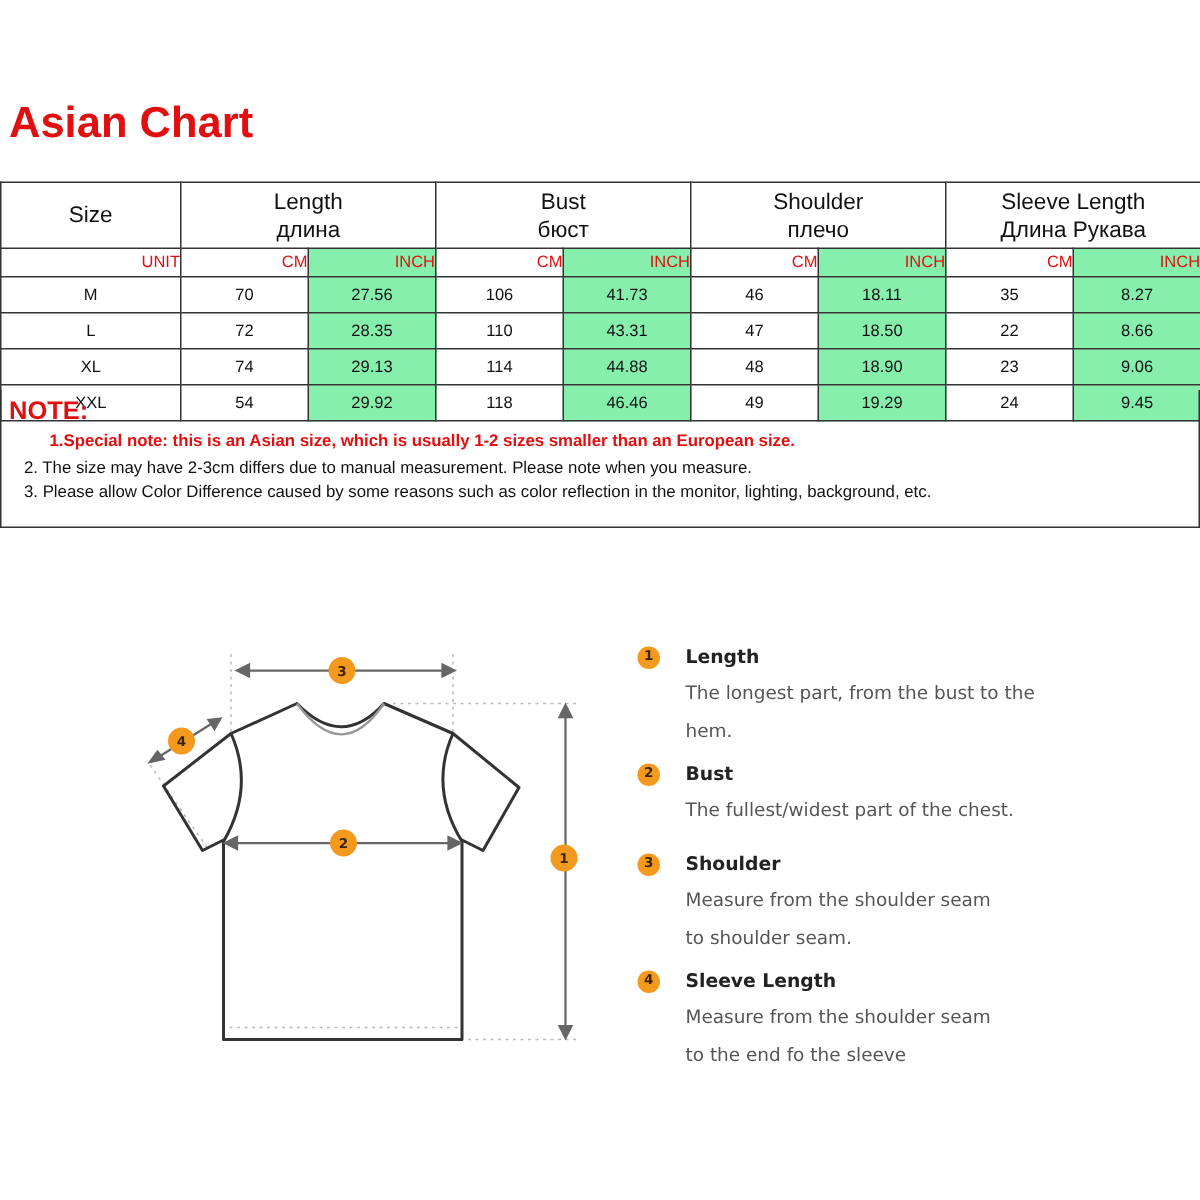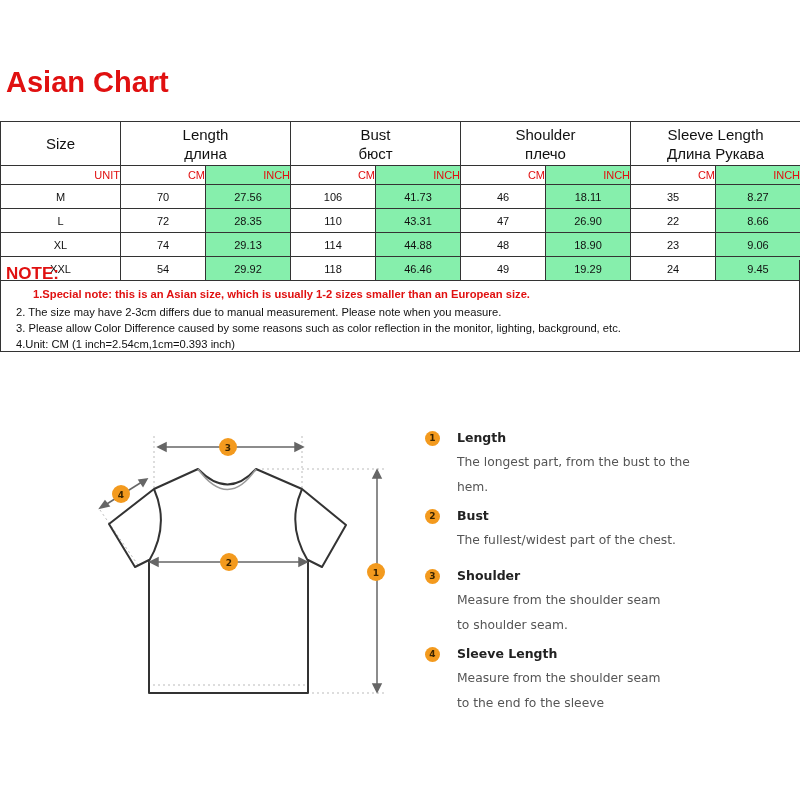--- a/index.html
+++ b/index.html
@@ -113,21 +113,21 @@
     <td>35</td>
     <td class="inch">8.27</td>
   </tr>
   <tr class="data">
     <td>L</td>
     <td>72</td>
     <td class="inch">28.35</td>
     <td>110</td>
     <td class="inch">43.31</td>
     <td>47</td>
-    <td class="inch">26.90</td>
+    <td class="inch">18.50</td>
     <td>22</td>
     <td class="inch">8.66</td>
   </tr>
   <tr class="data">
     <td>XL</td>
     <td>74</td>
     <td class="inch">29.13</td>
     <td>114</td>
     <td class="inch">44.88</td>
     <td>48</td>
@@ -147,21 +147,20 @@
     <td class="inch">9.45</td>
   </tr>
 </tbody>
   </table>
 
 <div class="notes">
   <div class="note-title">NOTE:</div>
   <div class="note-line note-1">1.Special note: this is an Asian size, which is usually 1-2 sizes smaller than an European size.</div>
   <div class="note-line note-2">2. The size may have 2-3cm differs due to manual measurement. Please note when you measure.</div>
   <div class="note-line note-3">3. Please allow Color Difference caused by some reasons such as color reflection in the monitor, lighting, background, etc.</div>
-  <div class="note-line note-4">4.Unit: CM (1 inch=2.54cm,1cm=0.393 inch)</div>
 </div>
 
 <div class="diagram">
   <svg width="330" height="300" viewBox="0 0 330 300" xmlns="http://www.w3.org/2000/svg">
     <g fill="none" stroke="#bbb" stroke-width="1" stroke-dasharray="2,3">
       <line x1="64" y1="36" x2="64" y2="90"></line>
       <line x1="212" y1="36" x2="212" y2="90"></line>
       <line x1="172" y1="69" x2="295" y2="69"></line>
       <line x1="222" y1="293" x2="295" y2="293"></line>
       <line x1="58" y1="285" x2="216" y2="285"></line>

